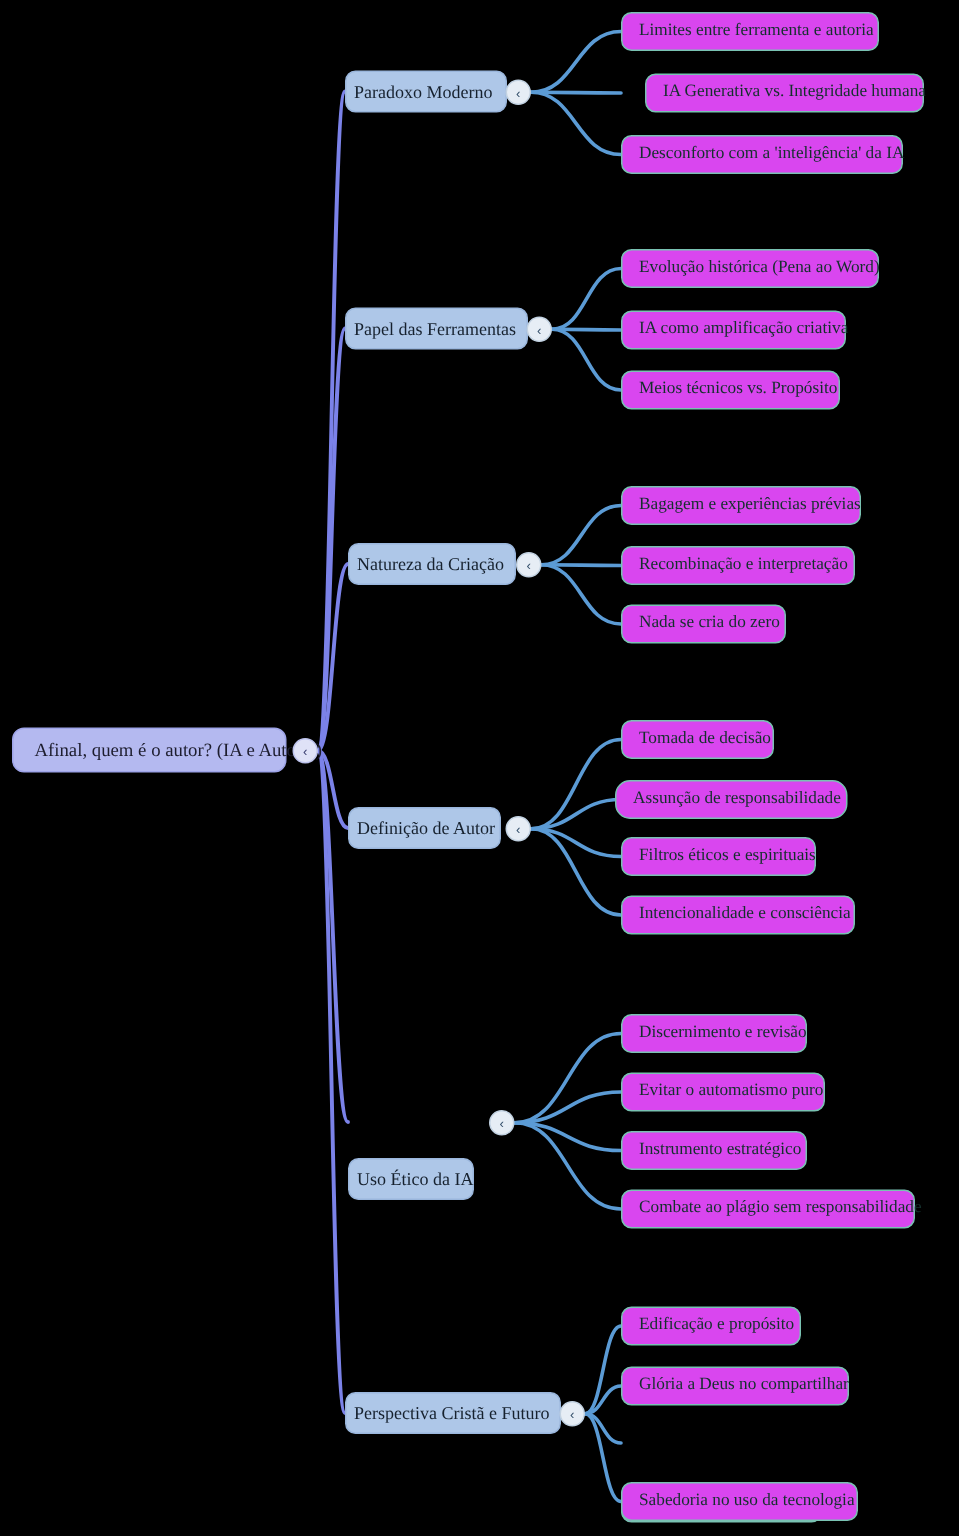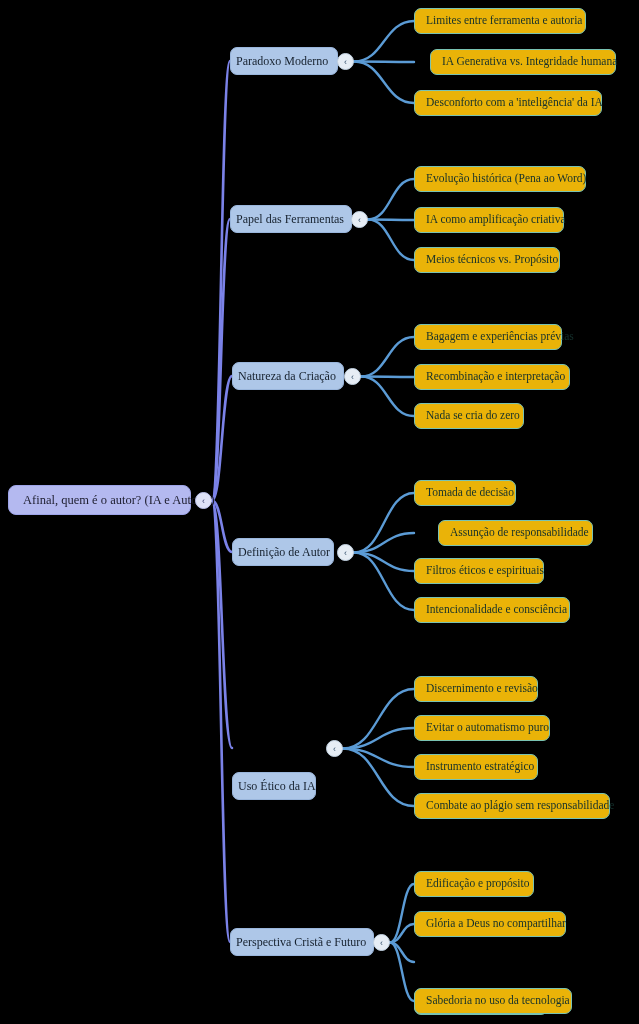--- a/index.html
+++ b/index.html
@@ -51,21 +51,21 @@
   }
   .node-branch {
     background: #aec7e8;
     border: 1px solid #9ab6dc;
     color: #16212e;
     font-size: 12px;
     padding: 0 5px;
     height: 28px;
   }
   .node-leaf {
-    background: #eab308;
+    background: #d946ef;
     border: 1px solid #79c2b2;
     color: #14302c;
     font-size: 11.5px;
     padding: 0 11px;
     height: 26px;
   }
   .toggle {
     position: absolute;
     width: 17px;
     height: 17px;
@@ -147,37 +147,37 @@
     <div class="node node-leaf" style="left: 414px; top: 207px; width: 150px;">
       <span class="label">IA como amplificação criativa</span>
     </div>
     <div class="node node-leaf" style="left: 414px; top: 247px; width: 146px;">
       <span class="label">Meios técnicos vs. Propósito</span>
     </div>
     <div class="node node-branch" style="left: 232px; top: 362px; width: 112px;">
       <span class="label">Natureza da Criação</span>
     </div>
     <div class="toggle " style="left: 344px; top: 368px;">‹</div>
-    <div class="node node-leaf" style="left: 414px; top: 324px; width: 148px; align-items: center;">
+    <div class="node node-leaf" style="left: 414px; top: 324px; width: 160px; align-items: center;">
       <span class="label">Bagagem e experiências prévias</span>
     </div>
     <div class="node node-leaf" style="left: 414px; top: 364px; width: 156px;">
       <span class="label">Recombinação e interpretação</span>
     </div>
     <div class="node node-leaf" style="left: 414px; top: 403px; width: 110px;">
       <span class="label">Nada se cria do zero</span>
     </div>
     <div class="node node-branch" style="left: 232px; top: 538px; width: 102px;">
       <span class="label">Definição de Autor</span>
     </div>
     <div class="toggle " style="left: 337px; top: 544px;">‹</div>
     <div class="node node-leaf" style="left: 414px; top: 480px; width: 102px;">
       <span class="label">Tomada de decisão</span>
     </div>
-    <div class="node node-leaf" style="left: 438px; top: 520px; width: 155px;">
+    <div class="node node-leaf" style="left: 410px; top: 520px; width: 155px; border-radius: 10px;">
       <span class="label">Assunção de responsabilidade</span>
     </div>
     <div class="node node-leaf" style="left: 414px; top: 558px; width: 130px;">
       <span class="label">Filtros éticos e espirituais</span>
     </div>
     <div class="node node-leaf" style="left: 414px; top: 597px; width: 156px;">
       <span class="label">Intencionalidade e consciência</span>
     </div>
     <div class="node node-branch" style="left: 232px; top: 772px; width: 84px;">
       <span class="label">Uso Ético da IA</span>

